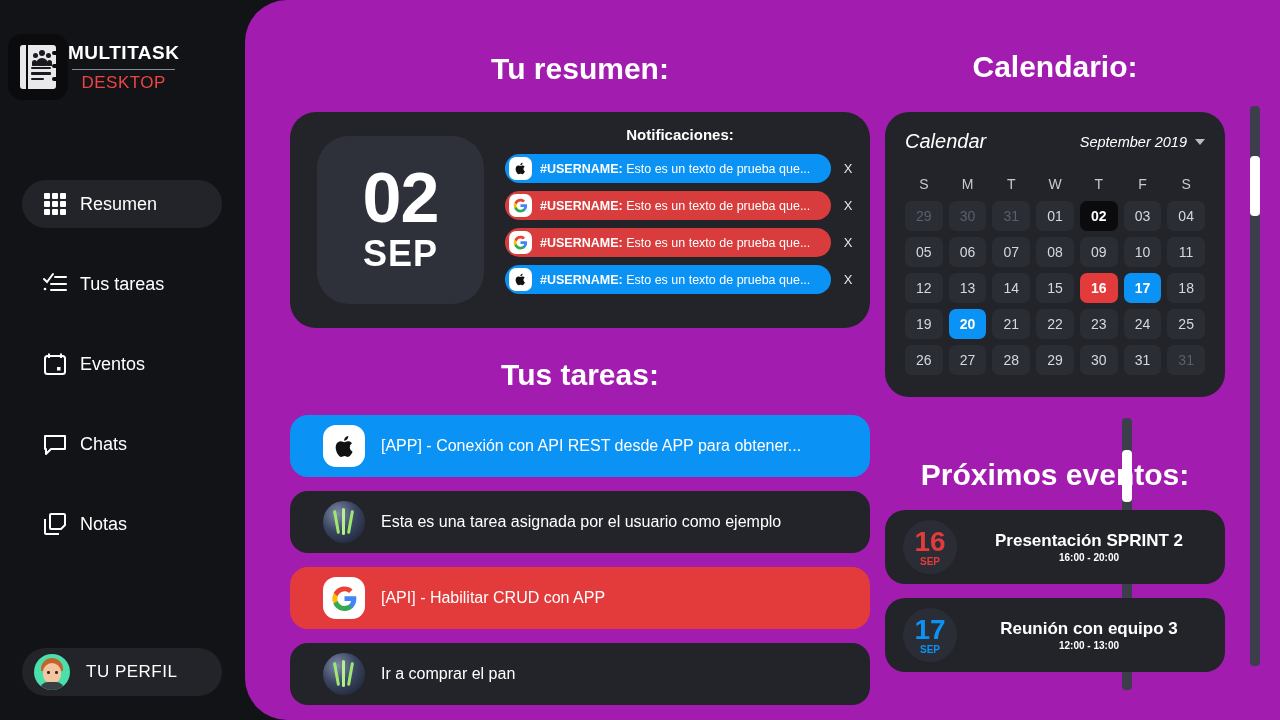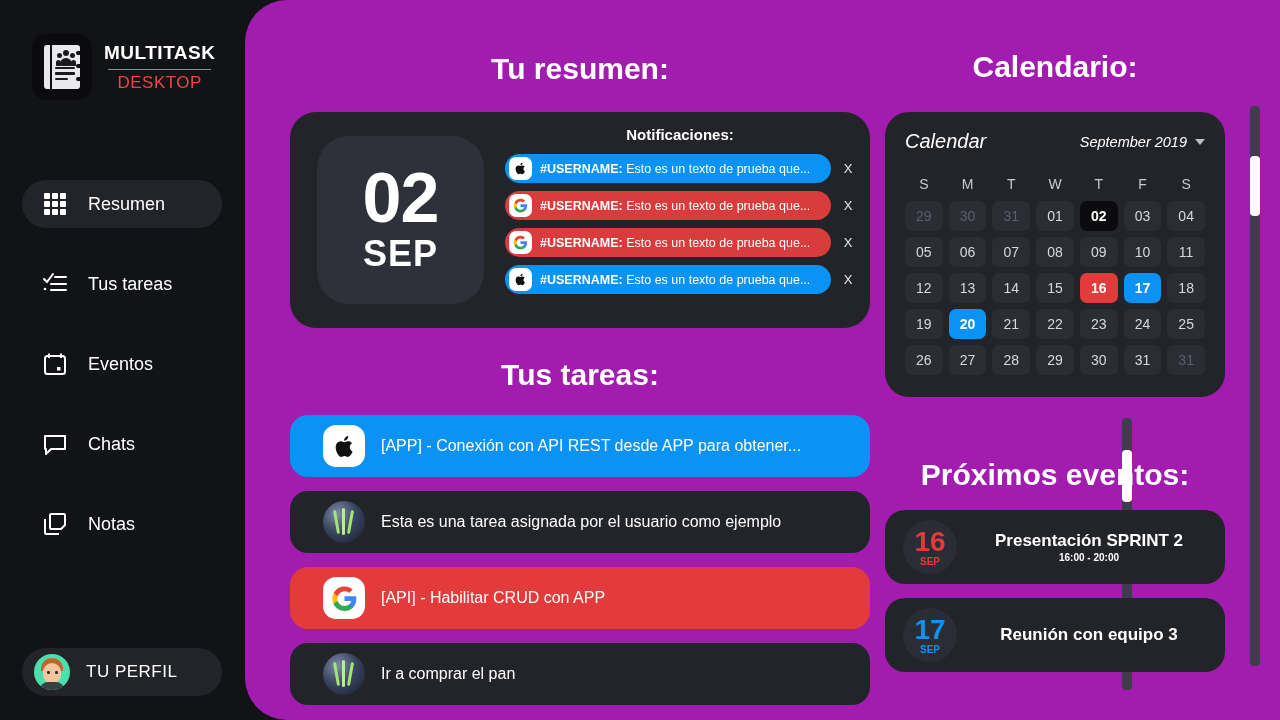--- a/index.html
+++ b/index.html
@@ -9,21 +9,21 @@
     font-family: "Liberation Sans", sans-serif;
     overflow: hidden;
   }
   #app { position: relative; width: 1280px; height: 720px; background: #121316; }
 
   
   #sidebar {
     position: absolute; left: 0; top: 0; width: 245px; height: 720px;
     background: #121316;
   }
-  .brand { position: absolute; left: 32px; top: 34px; display: flex; align-items: center; gap: 12px; justify-content: space-between; }
+  .brand { position: absolute; left: 8px; top: 34px; display: flex; align-items: center; gap: 0; justify-content: space-between; }
   .brand-logo {
     width: 60px; height: 66px; border-radius: 14px; background: #0b0b0d;
     display: flex; align-items: center; justify-content: center;
   }
   .book {
     width: 36px; height: 44px; background: #e9e9ec; border-radius: 3px;
     position: relative; overflow: hidden;
   }
   .book:before {
     content: ""; position: absolute; left: 6px; top: 0; width: 2px; height: 100%;
@@ -38,21 +38,21 @@
   }
   .book-lines { position: absolute; left: 11px; bottom: 6px; }
   .book-lines span { display: block; width: 20px; height: 2.5px; background: #1a1a1e; margin-bottom: 3px; border-radius: 1px; }
   .brand-text { display: flex; flex-direction: column; align-items: center; }
   .brand-title { color: #ffffff; font-size: 19px; font-weight: bold; letter-spacing: 0.5px; }
   .brand-rule { width: 103px; height: 1px; background: #8b8c92; margin: 5px 0 3px; }
   .brand-sub { color: #ef4444; font-size: 17px; letter-spacing: 0.5px; }
 
   .nav { position: absolute; left: 22px; top: 180px; width: 200px; }
   .nav-item {
-    display: flex; align-items: center; gap: 20px;
+    display: flex; align-items: center; gap: 12px;
     height: 48px; padding: 0 20px; border-radius: 24px; margin-bottom: 32px;
     cursor: pointer;
   }
   .nav-item.active { background: #232429; }
   .nav-label { color: #ffffff; font-size: 18px; }
   .nav-icon { width: 26px; height: 26px; display: flex; align-items: center; justify-content: center; flex: 0 0 26px; }
 
   .grid-icon { display: grid; grid-template-columns: repeat(3,1fr); grid-gap: 2.5px; width: 22px; height: 22px; }
   .grid-icon i { background: #fff; border-radius: 1px; }
 
@@ -482,20 +482,21 @@
               <div class="ev-time">16:00 - 20:00</div>
             </div>
           </div>
           <div class="ev-row">
             <div class="ev-date blue">
               <span class="ev-num">17</span>
               <span class="ev-mon">SEP</span>
             </div>
             <div class="ev-body">
               <div class="ev-name">Reunión con equipo 3</div>
+              <div class="ev-time">12:00 - 13:00</div>
             </div>
           </div>
         </div>
     </div>
 
     <div class="scrollbar" style="left:1005px;top:106px;width:10px;height:560px">
       <div class="thumb" style="top:50px;height:60px"></div>
     </div>
   </div>
 </div>

